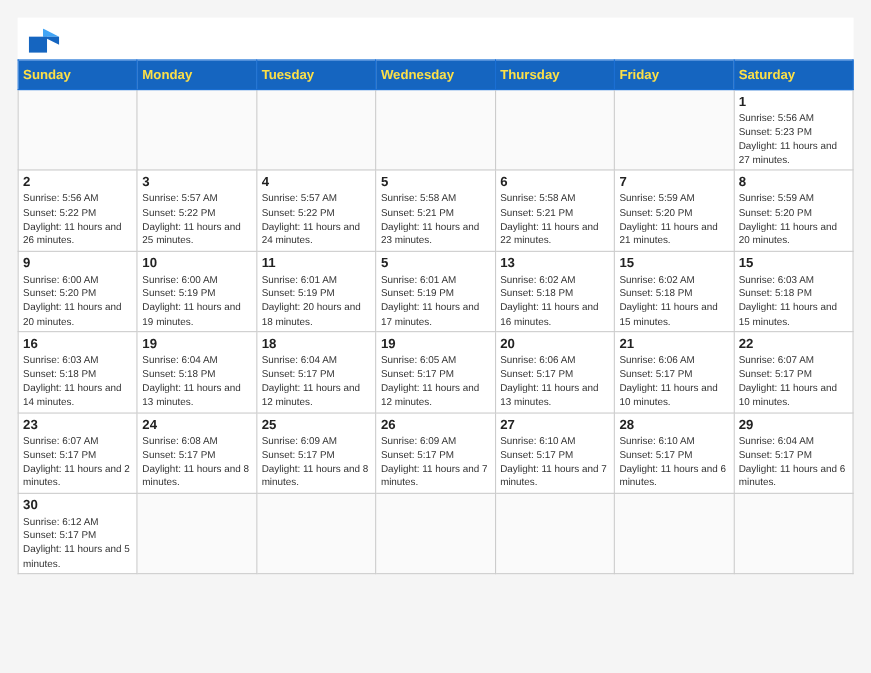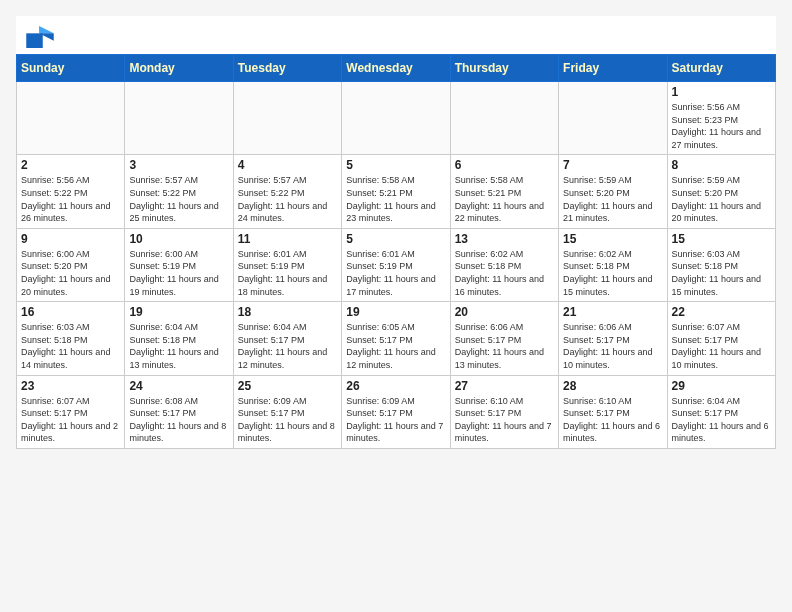--- a/index.html
+++ b/index.html
@@ -49,21 +49,21 @@
       font-size: 14px;
       color: #444;
     }
     .calendar {
       width: 100%;
       border-collapse: collapse;
       border: 1px solid #ccc;
     }
     .calendar th {
       background: #1565c0;
-      color: #fef9c3;
+      color: #fde047;
       font-size: 12px;
       font-weight: bold;
       padding: 6px 4px;
       text-align: left;
       border: 1px solid #1a6fd4;
     }
     .calendar td {
       border: 1px solid #ccc;
       vertical-align: top;
       padding: 3px 4px;
@@ -194,21 +194,21 @@
           <td>
             <span class="day-num">10</span>
             <div class="cell-text">Sunrise: 6:00 AM</div>
             <div class="cell-text">Sunset: 5:19 PM</div>
             <div class="cell-text">Daylight: 11 hours and 19 minutes.</div>
           </td>
           <td>
             <span class="day-num">11</span>
             <div class="cell-text">Sunrise: 6:01 AM</div>
             <div class="cell-text">Sunset: 5:19 PM</div>
-            <div class="cell-text">Daylight: 11 hours and 18 minutes.</div>
+            <div class="cell-text">Daylight: 20 hours and 18 minutes.</div>
           </td>
           <td>
             <span class="day-num">5</span>
             <div class="cell-text">Sunrise: 6:01 AM</div>
             <div class="cell-text">Sunset: 5:19 PM</div>
             <div class="cell-text">Daylight: 11 hours and 17 minutes.</div>
           </td>
           <td>
             <span class="day-num">13</span>
             <div class="cell-text">Sunrise: 6:02 AM</div>
@@ -308,16 +308,30 @@
             <div class="cell-text">Sunrise: 6:10 AM</div>
             <div class="cell-text">Sunset: 5:17 PM</div>
             <div class="cell-text">Daylight: 11 hours and 6 minutes.</div>
           </td>
           <td>
             <span class="day-num">29</span>
             <div class="cell-text">Sunrise: 6:04 AM</div>
             <div class="cell-text">Sunset: 5:17 PM</div>
             <div class="cell-text">Daylight: 11 hours and 6 minutes.</div>
           </td>
+        </tr>
+        <tr class="last-row">
+          <td>
+            <span class="day-num">30</span>
+            <div class="cell-text">Sunrise: 6:12 AM</div>
+            <div class="cell-text">Sunset: 5:17 PM</div>
+            <div class="cell-text">Daylight: 11 hours and 5 minutes.</div>
+          </td>
+          <td class="empty-cell"></td>
+          <td class="empty-cell"></td>
+          <td class="empty-cell"></td>
+          <td class="empty-cell"></td>
+          <td class="empty-cell"></td>
+          <td class="empty-cell"></td>
         </tr>
       </tbody>
   </table>
 </div>
 
 </body></html>

